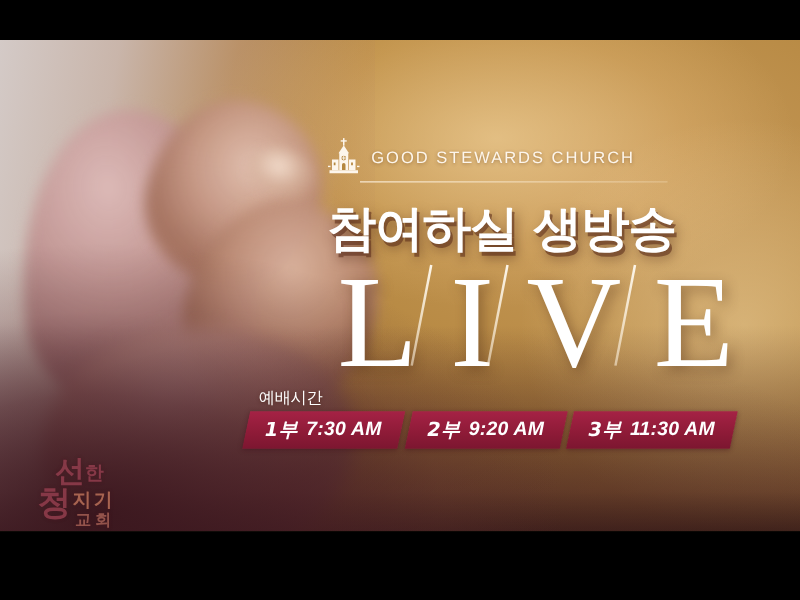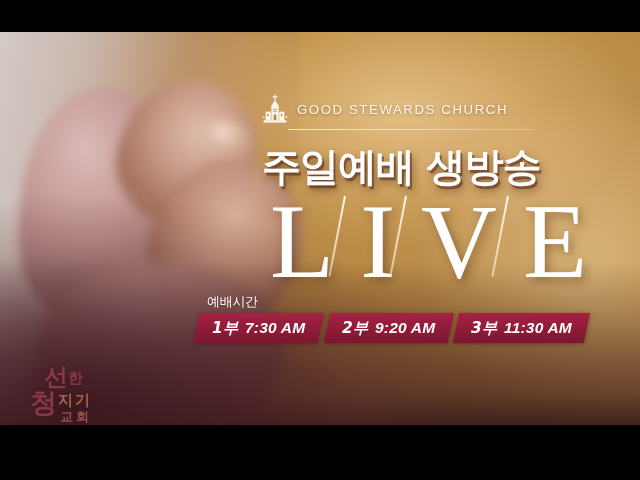--- a/index.html
+++ b/index.html
@@ -130,21 +130,21 @@
   .wm-han  { left:38px;  top:8px;  font-size:15px; }
   .wm-cheong{left:0px;   top:26px; font-size:27px; }
   .wm-ji    {left:28px;  top:30px; font-size:15px; color:#b06a54; }
   .wm-gi    {left:45px;  top:30px; font-size:15px; color:#b06a54; }
   .wm-gyo   {left:30px;  top:47px; font-size:13px; color:#9c5a50; }
   .wm-hoe   {left:46px;  top:47px; font-size:13px; color:#9c5a50; }
 
   
   .content {
     position:absolute;
-    left:0; top:32px;
+    left:0; top:48px;
     width:524px; height:393px;
     z-index:20;
   }
 
   
   .brand-row {
     position:absolute;
     left:262px; top:62px;
     display:flex; align-items:center; gap:9px;
   }
@@ -311,21 +311,21 @@
           <rect x="18.9" y="20" width="1.4" height="2.2" fill="#b5873f"></rect>
           <rect x="1.6" y="26.2" width="22.8" height="2.4"></rect>
           <rect x="0.4" y="22.6" width="2" height="1.1"></rect>
           <rect x="23.6" y="22.6" width="2" height="1.1"></rect>
         </svg>
       </span>
       <span class="brand-name">GOOD STEWARDS CHURCH</span>
     </div>
     <div class="brand-rule"></div>
 
-    <div class="headline">주일예배 생방송</div>
+    <div class="headline">참여하실 생방송</div>
 
     <div class="live">
       <span class="live-letter">L</span>
       <span class="live-slash"></span>
       <span class="live-letter">I</span>
       <span class="live-slash"></span>
       <span class="live-letter">V</span>
       <span class="live-slash"></span>
       <span class="live-letter">E</span>
     </div>

